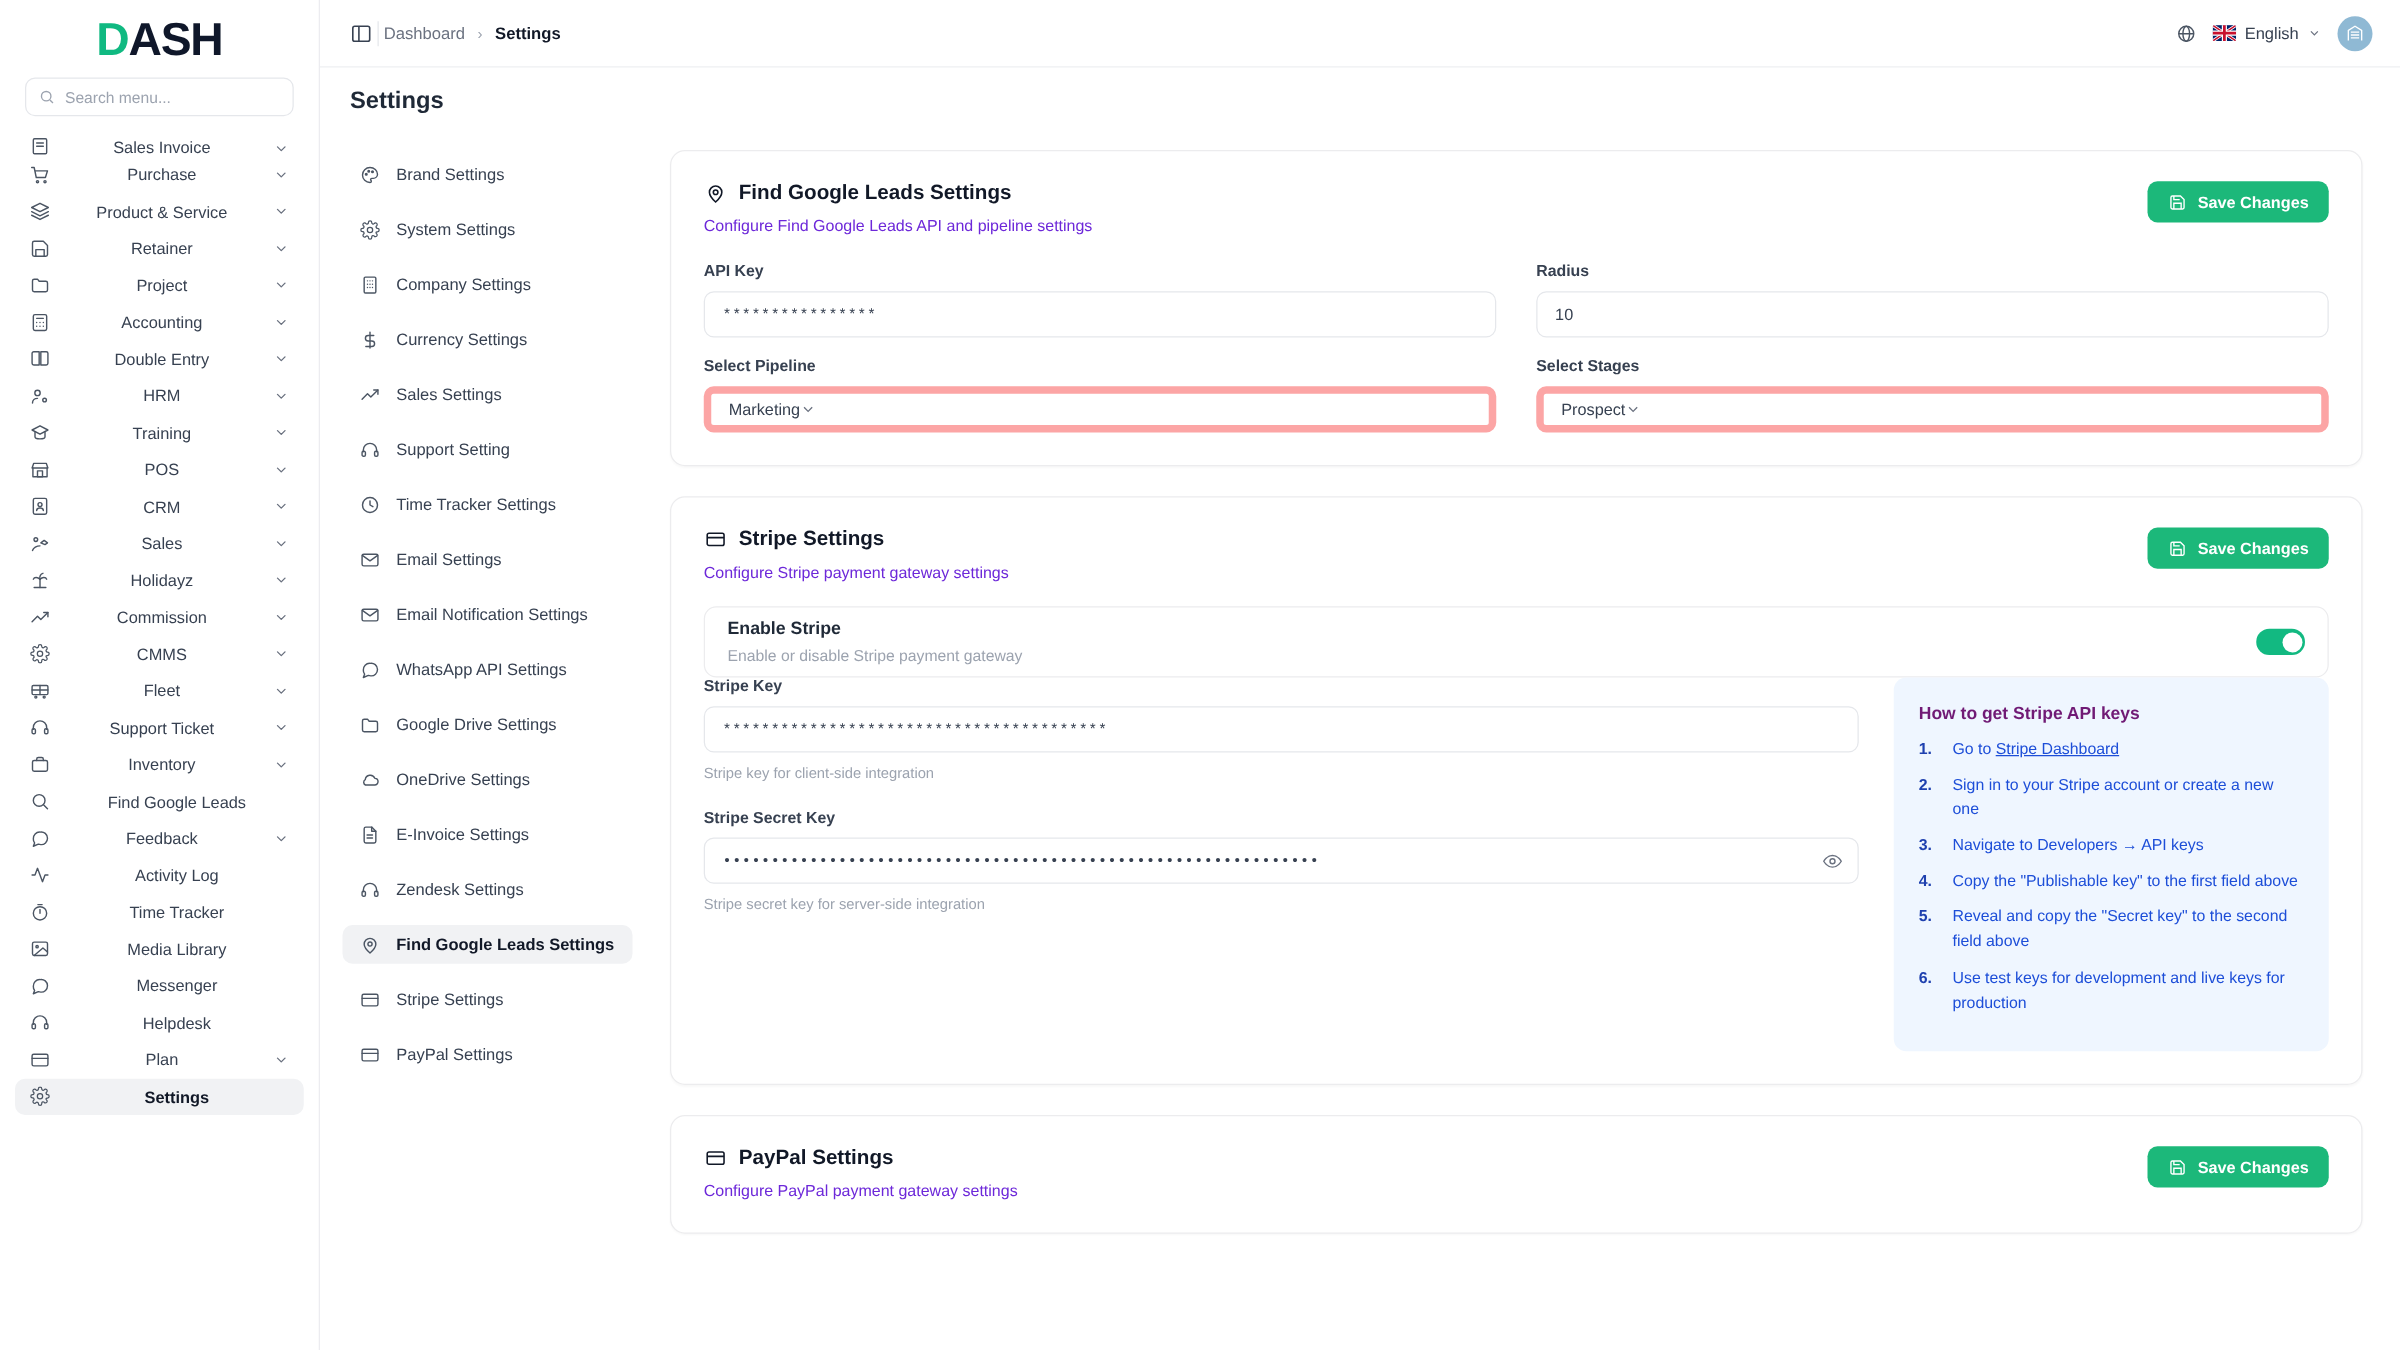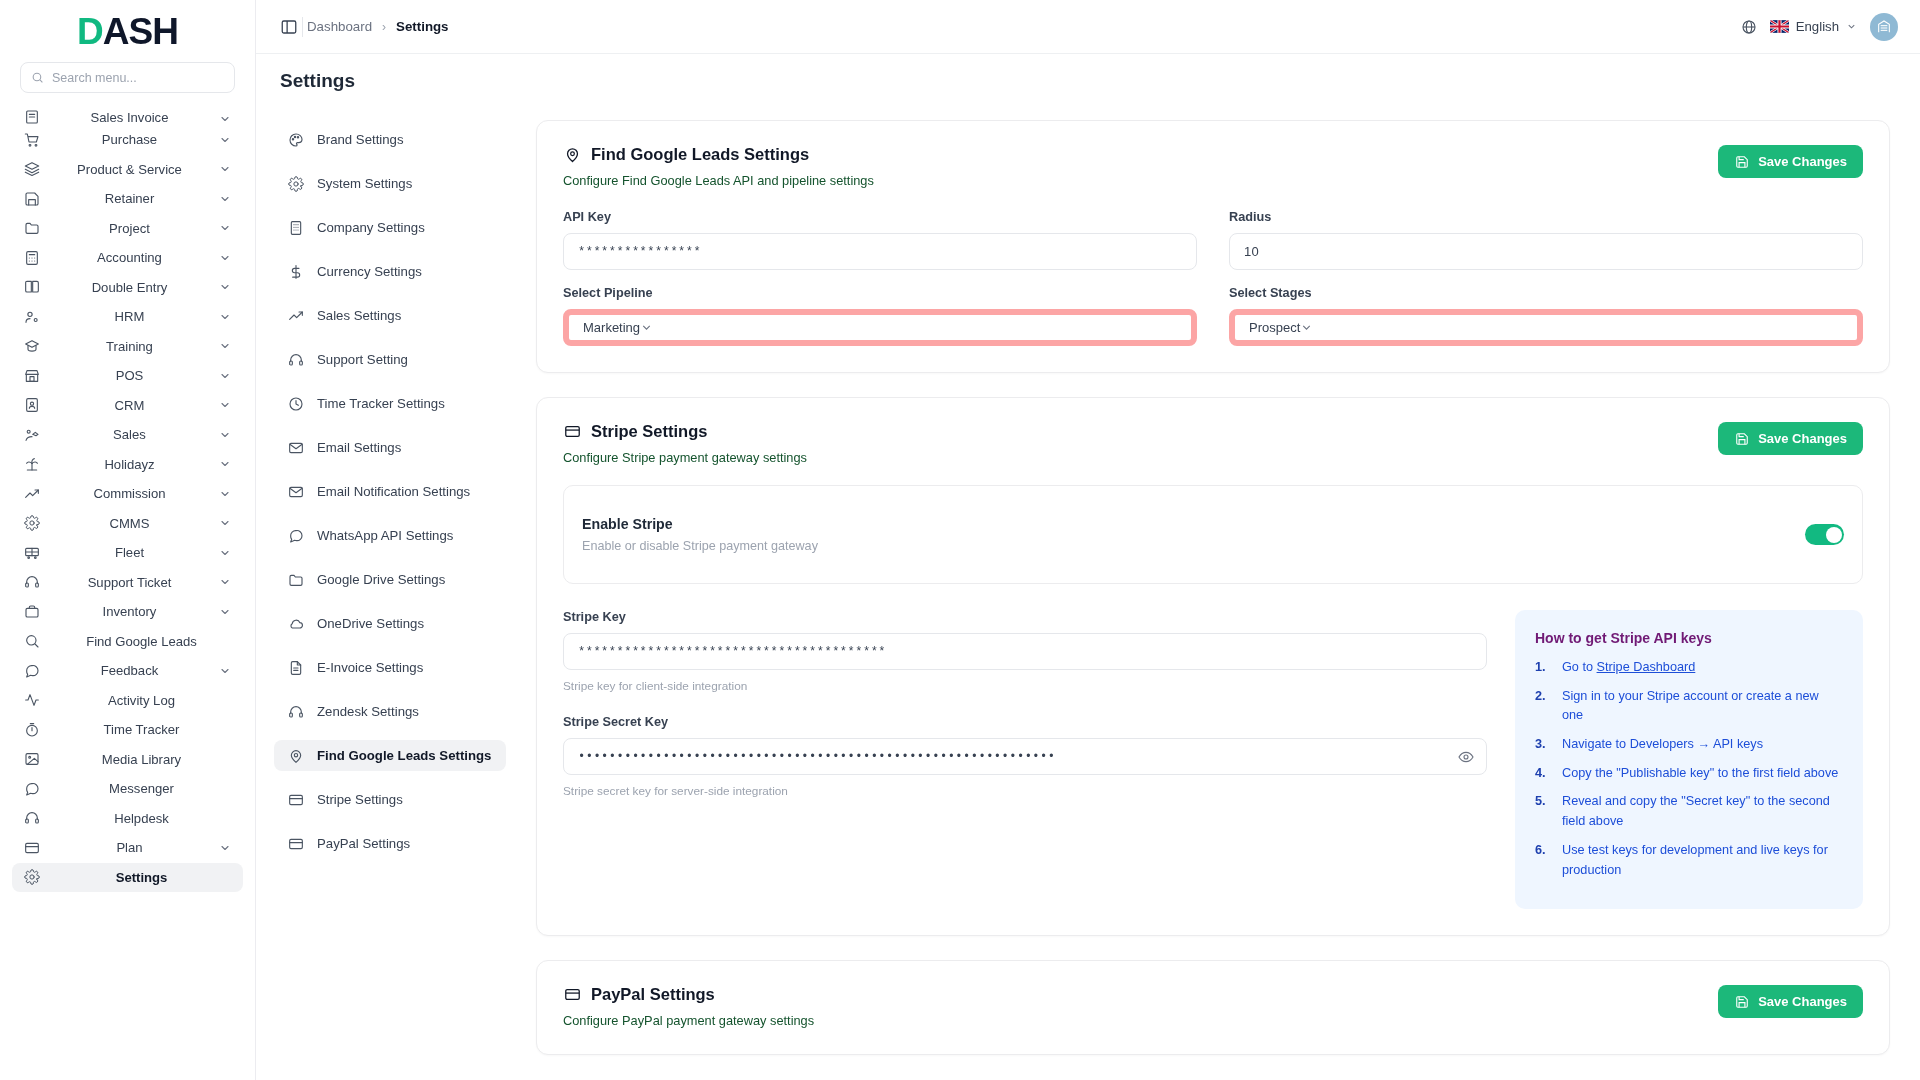--- a/index.html
+++ b/index.html
@@ -90,21 +90,21 @@
   .cards { flex: 1; padding: 18px 30px 0 30px; overflow: hidden; min-width:0;}
   .card {
     border: 1px solid #ececee; border-radius: 12px; background: #fff;
     padding: 24px 26px 26px 26px; margin-bottom: 24px;
     box-shadow: 0 1px 2px rgba(16,24,40,0.03);
     position: relative;
   }
   .card-head { display:flex; align-items:flex-start; justify-content:space-between; }
   .card-title { display: flex; align-items: center; gap: 10px; font-size: 16.5px; font-weight: 700; color: #111827; }
   .card-title .tic { width:18px;height:18px;color:#111827;display:flex;align-items:center;justify-content:center;}
-  .card-sub { font-size: 12.8px; color: #14532d; margin-top: 9px; }
+  .card-sub { font-size: 12.8px; color: #6d28d9; margin-top: 9px; }
   .btn-save {
     background: #1cb87a; color: #fff; border: none; border-radius: 8px;
     height: 33px; padding: 0 16px; display: flex; align-items: center; gap: 9px;
     font-size: 13px; font-weight: 700; cursor: pointer;
     font-family: "Liberation Sans", sans-serif; white-space:nowrap;
   }
   .btn-save .sic { width: 15px; height: 15px; display:flex;align-items:center;justify-content:center;}
 
   .grid2 { display: grid; grid-template-columns: 1fr 1fr; gap: 16px 32px; margin-top: 22px; }
   .field-label { font-size: 12.7px; font-weight: 700; color: #374151; margin-bottom: 9px; }
@@ -115,35 +115,35 @@
   }
   .input.mono { font-family: "Liberation Mono", monospace; font-size: 12px; letter-spacing:0.5px;}
   .select {
     height: 37px; border: 6px solid #fca5a5; border-radius: 8px; background: #fff;
     display: flex; align-items: center; justify-content: flex-start; padding: 0 14px;
     font-size: 13px; color: #374151; cursor: pointer;
   }
   .select .chev { color:#6b7280; width:13px;height:13px;display:flex;}
 
   .toggle-row {
-    border: 1px solid #ececee; border-radius: 10px; padding: 30px 18px;
+    border: 1px solid #ececee; border-radius: 10px; padding: 9px 18px;
     display: flex; align-items: center; justify-content: space-between; margin-top: 20px;
   }
   .toggle-title { font-size: 14.2px; font-weight: 700; color: #1f2937; }
   .toggle-sub { font-size: 12.6px; color: #9ca3af; margin-top: 7px; }
   .switch {
     width: 39px; height: 21px; border-radius: 11px; background: #12b981;
     position: relative; cursor: pointer; flex:0 0 39px;
   }
   .switch .knob {
     position: absolute; width: 16px; height: 16px; border-radius: 50%;
     background: #fff; top: 2.5px; right: 2.5px;
   }
 
-  .stripe-body { display: flex; gap: 28px; margin-top: 26px; }
+  .stripe-body { display: flex; gap: 28px; }
   .stripe-left { flex: 1 1 auto; min-width:0; }
   .stripe-right { width: 348px; flex: 0 0 348px; }
   .help-text { font-size: 11.8px; color: #9ca3af; margin-top: 9px; }
   .input-wrap { position: relative; }
   .eye-btn {
     position: absolute; right: 13px; top: 50%; transform: translateY(-50%);
     width: 16px; height: 16px; color: #6b7280; cursor: pointer;
   }
 
   .howto {

